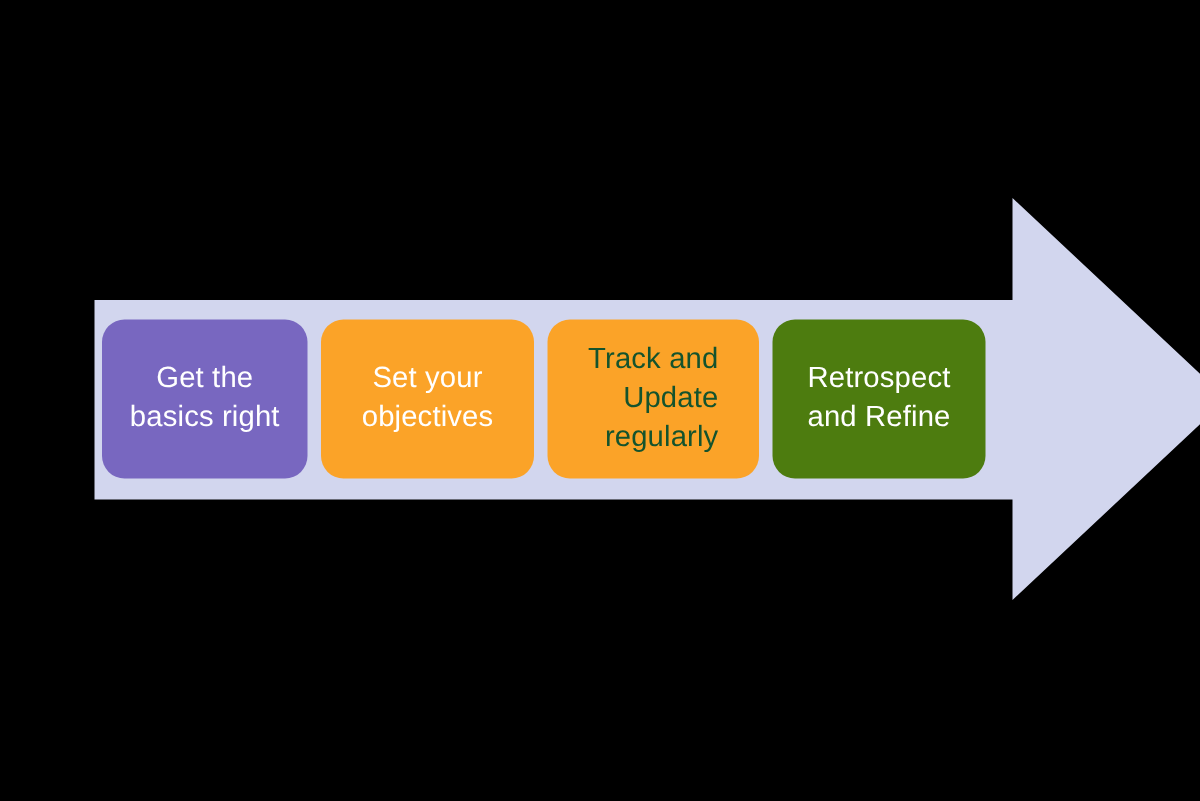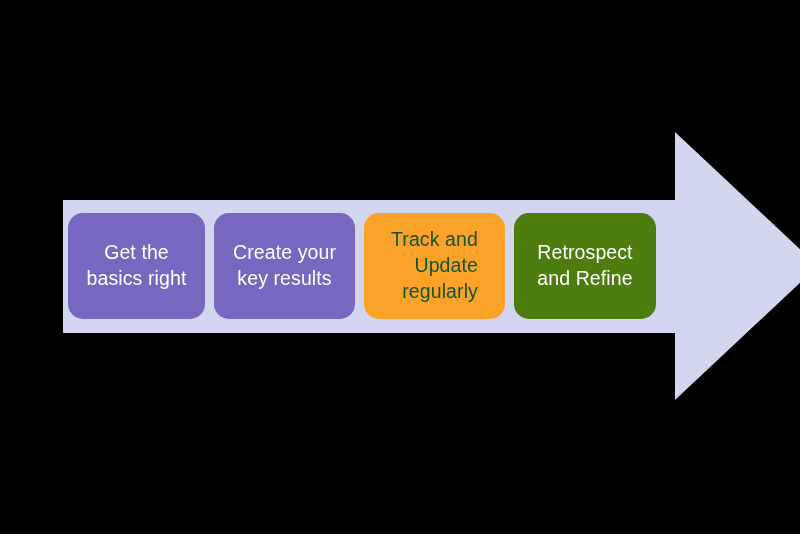--- a/index.html
+++ b/index.html
@@ -84,25 +84,25 @@
     <polygon id="arrow-poly" points="25,200 637,200 637,132 780,266 637,400 637,333 25,333" fill="#D2D6EE"></polygon>
   </svg>
 
   <div id="steps-row">
 
     <div class="step-box w-1" style="background:#7867C0;">
       <span class="step-label" style="color: rgb(255, 255, 255);">Get the
 basics right</span>
     </div>
 
+    <div class="step-box w-2" style="background:#FBA328;">
+      <span class="step-label" style="color: rgb(255, 255, 255);">Set your
+objectives</span>
+    </div>
 
-    <div class="step-box w-3" style="background:#7867C0;">
-      <span class="step-label" style="color: rgb(255, 255, 255);">Create your
-key results</span>
-    </div>
 
     <div class="step-box w-4" style="background:#FBA328;">
       <span class="step-label" style="color: #14532d; text-align: right;">Track and
 Update
 regularly</span>
     </div>
 
     <div class="step-box w-5" style="background:#4d7c0f;">
       <span class="step-label" style="color: rgb(255, 255, 255);">Retrospect
 and Refine</span>

